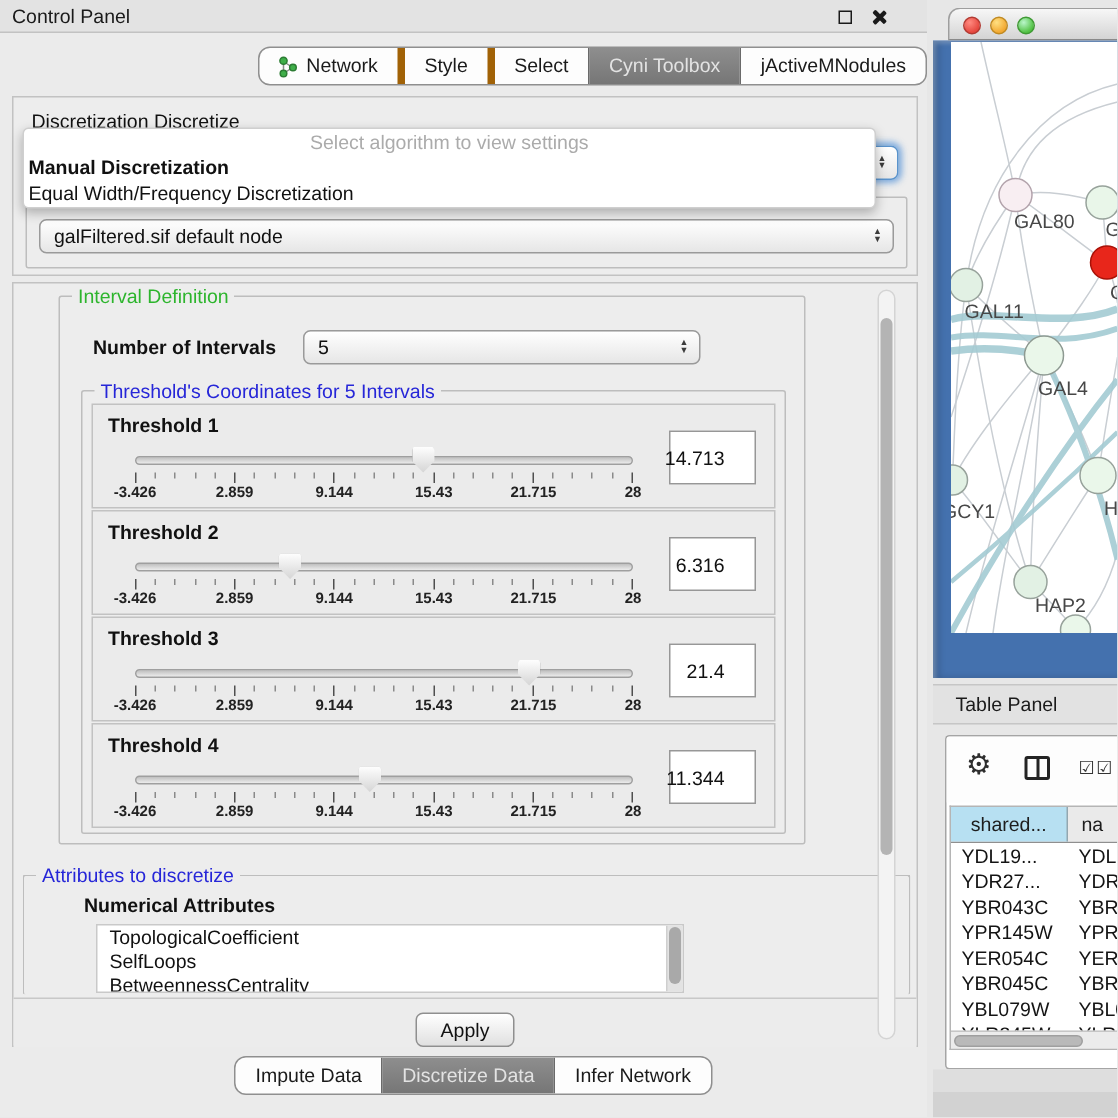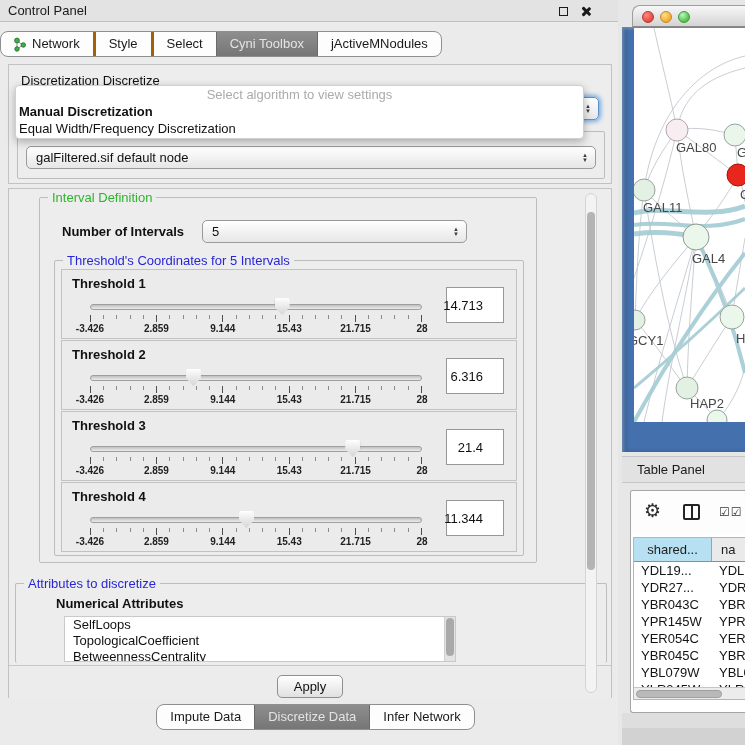--- a/index.html
+++ b/index.html
@@ -13,24 +13,24 @@
   .cp-title { position:absolute; left:8px; top:0; line-height:22px; font-size:13px; color:#1a1a1a; }
   .float-icon { position:absolute; right:50px; top:7px; width:9px; height:9px; border:1.5px solid #1a1a1a; background:transparent; }
   .close-icon { position:absolute; right:26px; top:5px; width:12px; height:12px; }
   .close-icon::before, .close-icon::after { content:""; position:absolute; left:5px; top:1px; width:2.5px; height:11px; background:#1a1a1a; border-radius:1px; }
   .close-icon::before { transform:rotate(45deg); }
   .close-icon::after  { transform:rotate(-45deg); }
 
   
   .pill { display:flex; width:fit-content; border:1px solid #8f8f8f; border-radius:8px; background:#fdfdfd; overflow:hidden; }
   .pill .seg { padding:0 13px; line-height:24px; height:24px; font-size:13px; color:#1a1a1a; display:flex; align-items:center; gap:6px; cursor:default; white-space:nowrap; }
-  .pill .seg + .seg { border-left:3px solid #a16207; }
+  .pill .seg + .seg { border-left:5px solid #a16207; }
   .pill .seg.selected { background:linear-gradient(#8e8e8e,#767676); color:#e3e3e3; border-left:1px solid #6a6a6a; }
   .pill .seg.selected + .seg { border-left:1px solid #6a6a6a; }
-  .top-tabbar { position:absolute; left:0; top:31px; width:100%; display:flex; justify-content:flex-start; }
+  .top-tabbar { position:absolute; left:0; top:31px; width:100%; display:flex; justify-content:flex-end; }
   .bottom-tabbar { position:absolute; left:0; top:704px; width:100%; display:flex; justify-content:center;padding-left:13px; }
 
   
   .section1 { position:absolute; left:8px; top:64px; width:604px; height:120px; border:1px solid #c2c2c2; background:#ededed; }
   .section2 { position:absolute; left:8px; top:188px; width:604px; height:510px; border:1px solid #c2c2c2; background:#ededed; }
 
   
   .group { position:absolute; border:1px solid #bdbdbd; border-radius:2px; }
   .group-title { position:absolute; top:-8px; left:8px; background:#ededed; padding:0 4px; font-size:13px; color:#111; white-space:nowrap; }
   .group-title.green { color:#2db52d; }
@@ -378,22 +378,22 @@
   </div>
             </div>
         </div>
       </div>
 
       <div class="group attributes-group">
         <span class="group-title blue">Attributes to discretize</span>
         <div class="attr-subtitle">Numerical Attributes</div>
         <div class="attr-list">
           <ul id="attr-items">
+              <li>TopologicalCoefficient</li>
               <li>SelfLoops</li>
-              <li>TopologicalCoefficient</li>
               <li>BetweennessCentrality</li>
             </ul>
           <div class="attr-scrollbar">
             <div class="attr-scrollthumb"></div>
           </div>
         </div>
       </div>
 
       <div class="apply-row">
         <button class="apply-btn">Apply</button>

